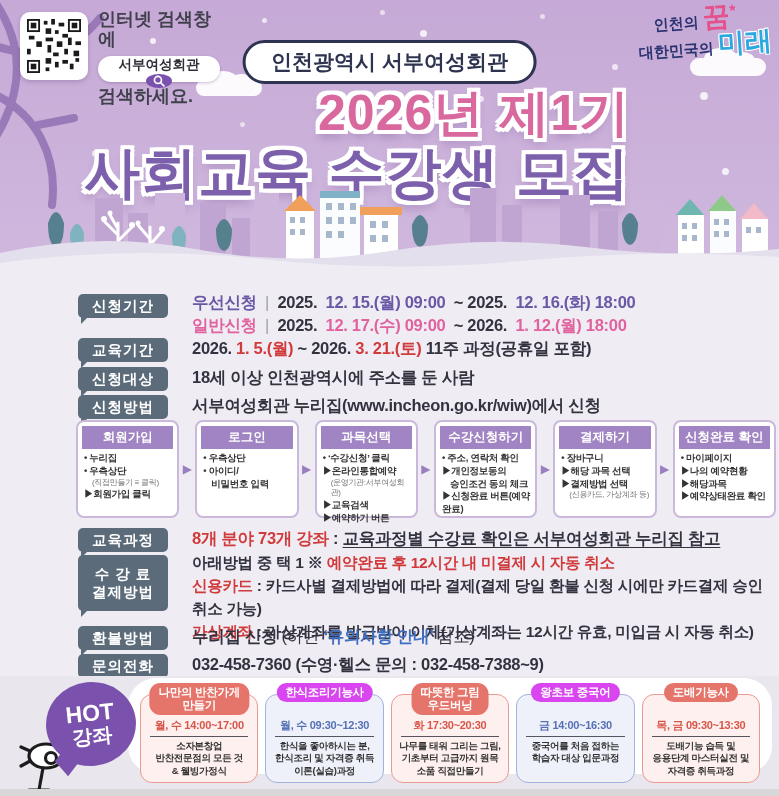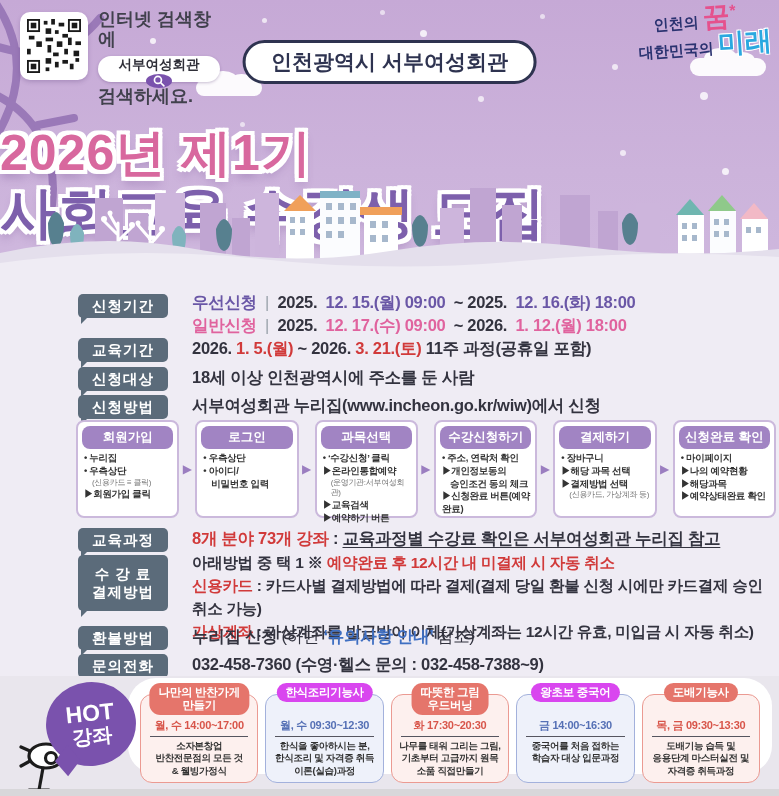--- a/index.html
+++ b/index.html
@@ -34,22 +34,22 @@
   .slogan .navy { font-size:15px; font-weight:900; color:#2a3270; }
   .slogan .pink-big { font-size:27px; font-weight:900; color:#e5518d; }
   .slogan .star { font-size:16px; font-weight:900; color:#e5518d; vertical-align:top; }
   .slogan .blue-big { font-size:27px; font-weight:900; color:#2aa8e0;
                       text-shadow:-1px -1px 0 #fff,1px -1px 0 #fff,-1px 1px 0 #fff,1px 1px 0 #fff; }
 
   .org-pill { position:absolute; left:50%; top:40px; transform:translateX(-50%);
               background:#fff; border:3px solid #2e3350; border-radius:24px;
               padding:5px 26px; font-size:21px; font-weight:800; color:#2e3350; white-space:nowrap; }
 
-  .main-title { position:absolute; left:0; width:630px; text-align:left; font-weight:900;
-                white-space:nowrap; letter-spacing:1px;margin-top:40px; }
+  .main-title { position:absolute; left:0; width:630px; text-align:right; font-weight:900;
+                white-space:nowrap; letter-spacing:1px; }
   .main-title.t1 { top:80px; font-size:50px; color:#d8689e;
     text-shadow:-4px -4px 0 #fff,4px -4px 0 #fff,-4px 4px 0 #fff,4px 4px 0 #fff,0 -4px 0 #fff,0 4px 0 #fff,-4px 0 0 #fff,4px 0 0 #fff,0 7px 10px rgba(110,70,140,.4); }
   .main-title.t2 { top:136px; font-size:56px; color:#7d60ac;
     text-shadow:-4px -4px 0 #fff,4px -4px 0 #fff,-4px 4px 0 #fff,4px 4px 0 #fff,0 -4px 0 #fff,0 4px 0 #fff,-4px 0 0 #fff,4px 0 0 #fff,0 7px 10px rgba(110,70,140,.4); }
 
   .skyline { position:absolute; left:0; bottom:0; width:779px; height:132px; }
 
   
   .content { position:absolute; left:0; top:285px; width:779px; height:391px; background:#efecf4; }
   .badge { position:absolute; left:78px; width:90px; height:24px; background:#5b6b7a; color:#fff;
@@ -66,21 +66,21 @@
   .c-purple { color:#6a57a6; }
   .c-pink { color:#e0639e; }
   .c-red { color:#d13a3a; }
   .c-blue { color:#3f6fc2; }
   .u { text-decoration:underline; text-underline-offset:3px; }
 
   .steps { position:absolute; left:76px; top:135px; width:700px; height:98px; display:flex; align-items:stretch; }
   .step { flex:1; position:relative; background:#fff; border:2px solid #cbb9dc; border-radius:8px;
           padding:30px 4px 4px 6px; }
   .step-title { position:absolute; top:4px; left:4px; right:4px; background:#a184c3; color:#fff;
-                text-align:center; font-weight:700; font-size:12.5px; padding:3px 0; border-radius:8px;
+                text-align:center; font-weight:700; font-size:12.5px; padding:3px 0; border-radius:0;
                 white-space:nowrap; }
   .step-line { font-size:9.5px; font-weight:700; color:#333; line-height:1.35; letter-spacing:-0.3px; }
   .step-line.small { font-size:8px; color:#777; font-weight:400; }
   .step-line.indent { padding-left:8px; }
   .step-arrow { width:16px; display:flex; align-items:center; justify-content:center;
                 color:#9b7ec0; font-size:12px; }
 
   
   .bottom-band { position:absolute; left:0; top:676px; width:779px; height:120px; background:#e9e6ed; }
   .bottom-strip { position:absolute; left:0; bottom:0; width:779px; height:7px; background:#d8d7da; }
@@ -340,21 +340,21 @@
     <div class="row-text" style="top:81px">18세 이상 인천광역시에 주소를 둔 사람</div>
 
     <div class="badge" style="top:110px">신청방법</div>
     <div class="row-text" style="top:109px">서부여성회관 누리집(www.incheon.go.kr/wiw)에서 신청</div>
 
     <div class="steps">
       <div class="step">
         <div class="step-title">회원가입</div>
         <div class="step-line">• 누리집</div>
         <div class="step-line">• 우측상단</div>
-        <div class="step-line small indent">(신용카드 ≡ 클릭)</div>
+        <div class="step-line small indent">(직접만들기 ≡ 클릭)</div>
         <div class="step-line">▶회원가입 클릭</div>
       </div>
       <div class="step-arrow">▶</div>
       <div class="step">
         <div class="step-title">로그인</div>
         <div class="step-line">• 우측상단</div>
         <div class="step-line">• 아이디/</div>
         <div class="step-line indent">비밀번호 입력</div>
       </div>
       <div class="step-arrow">▶</div>

